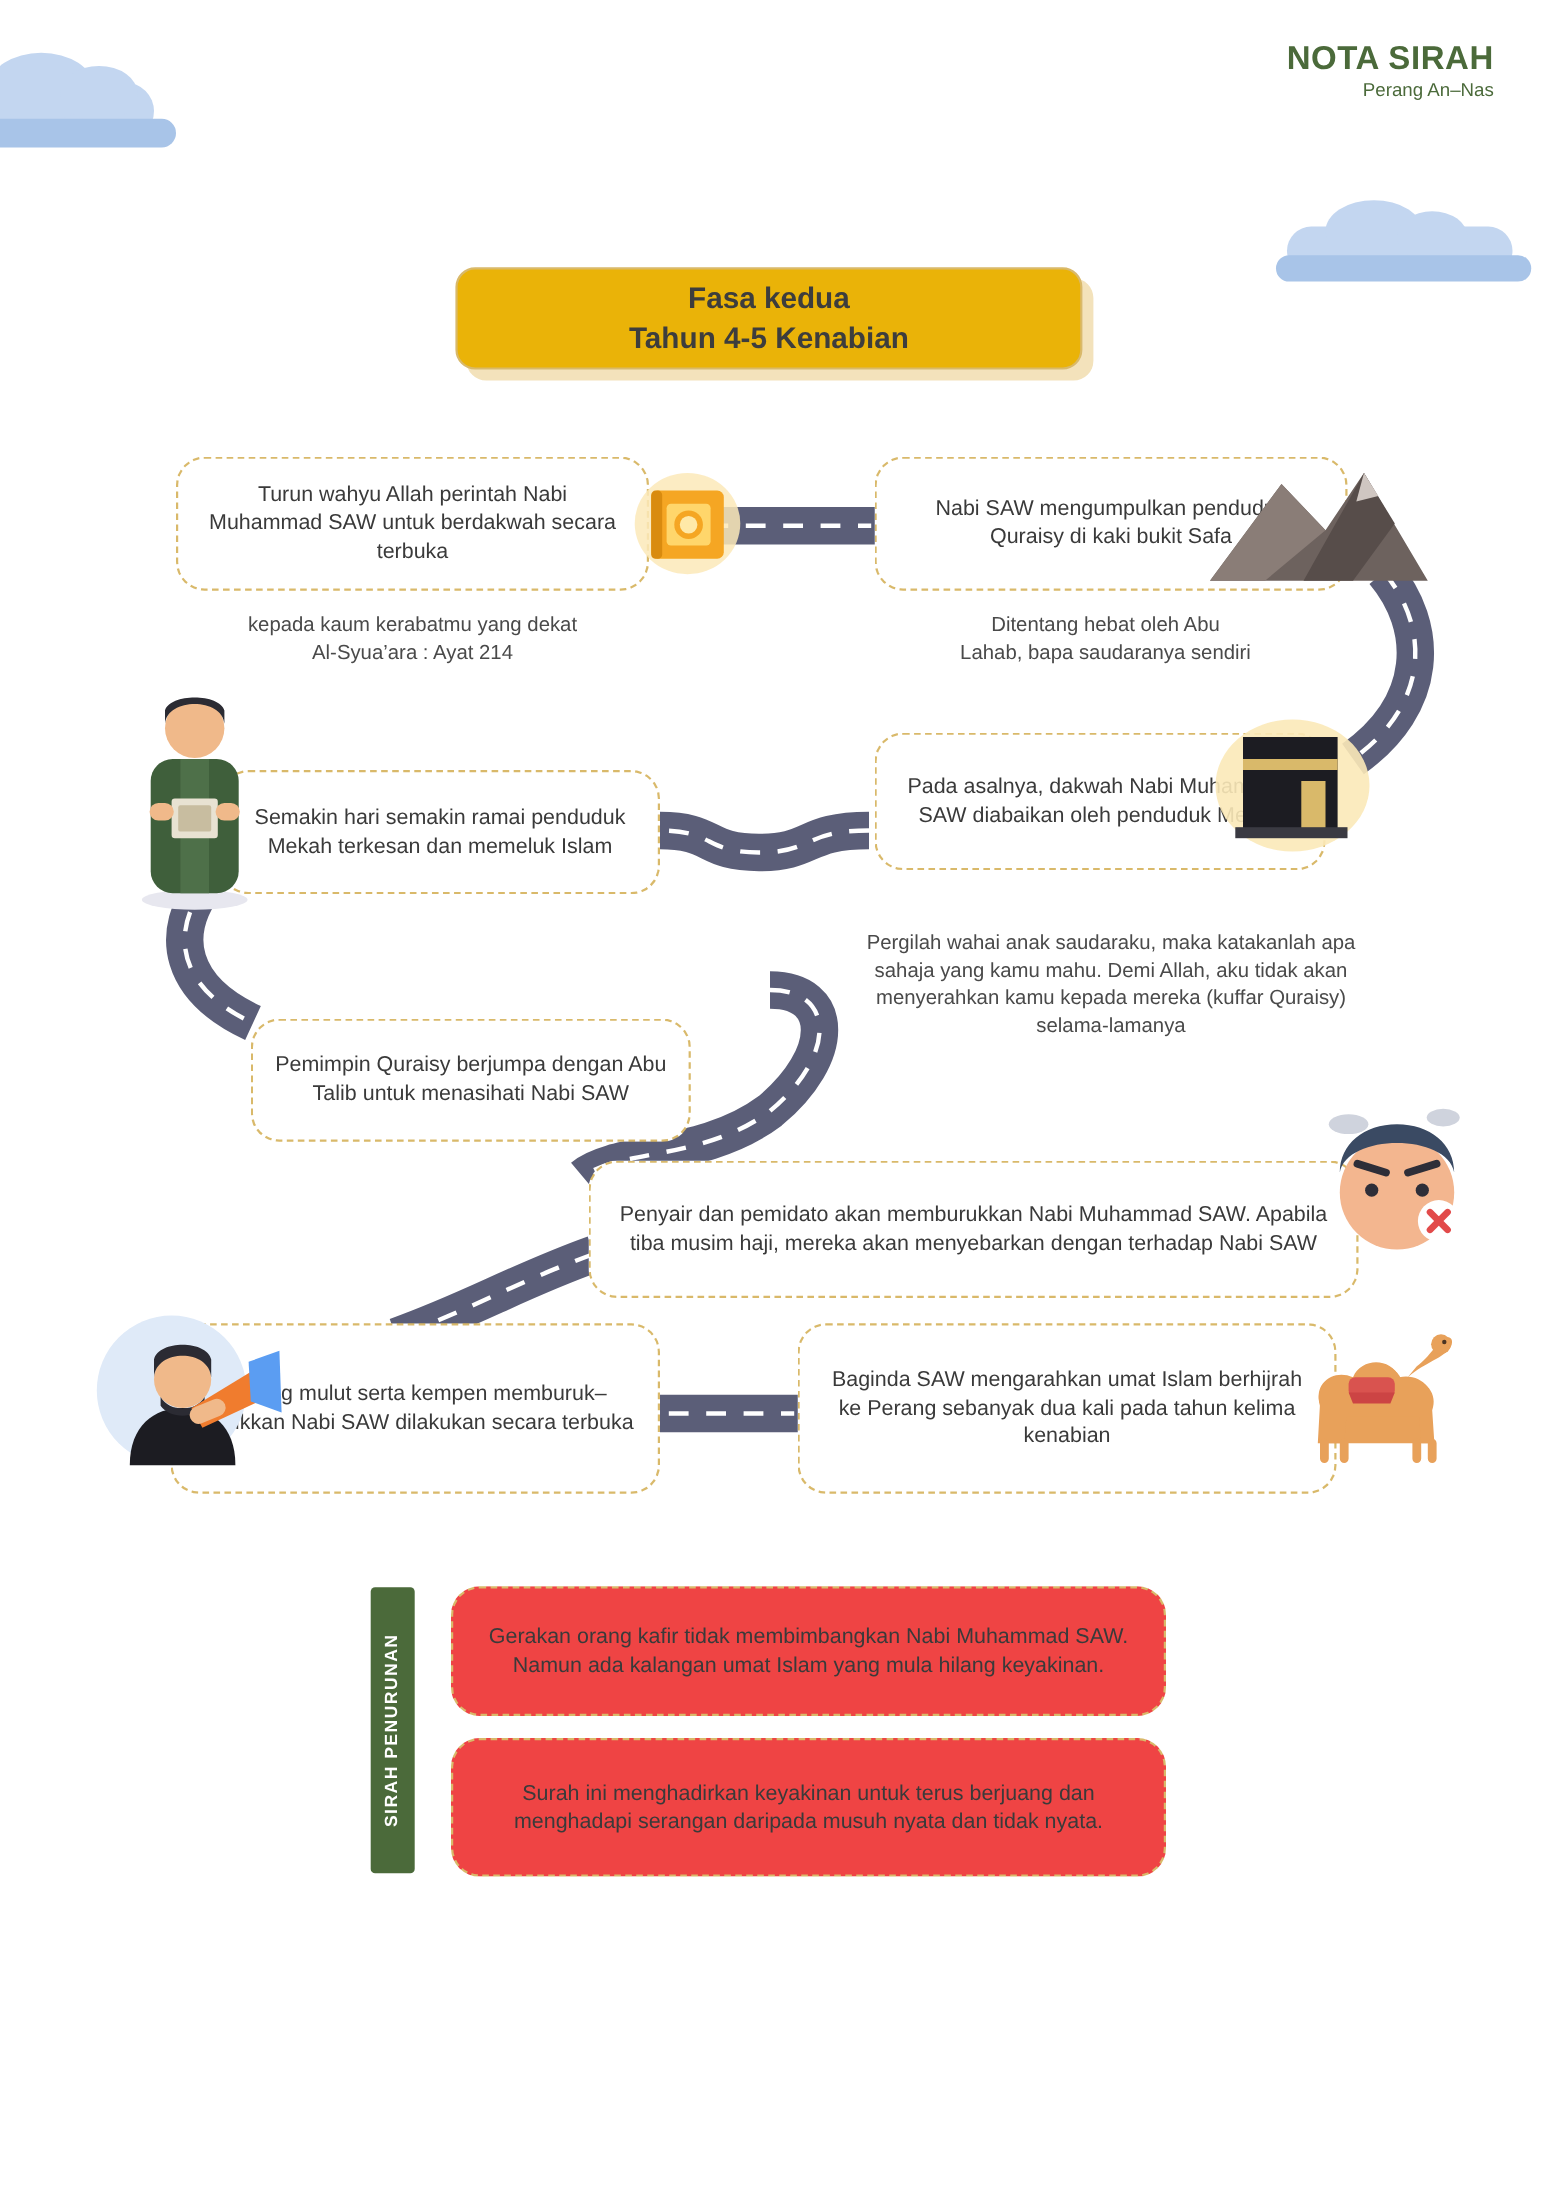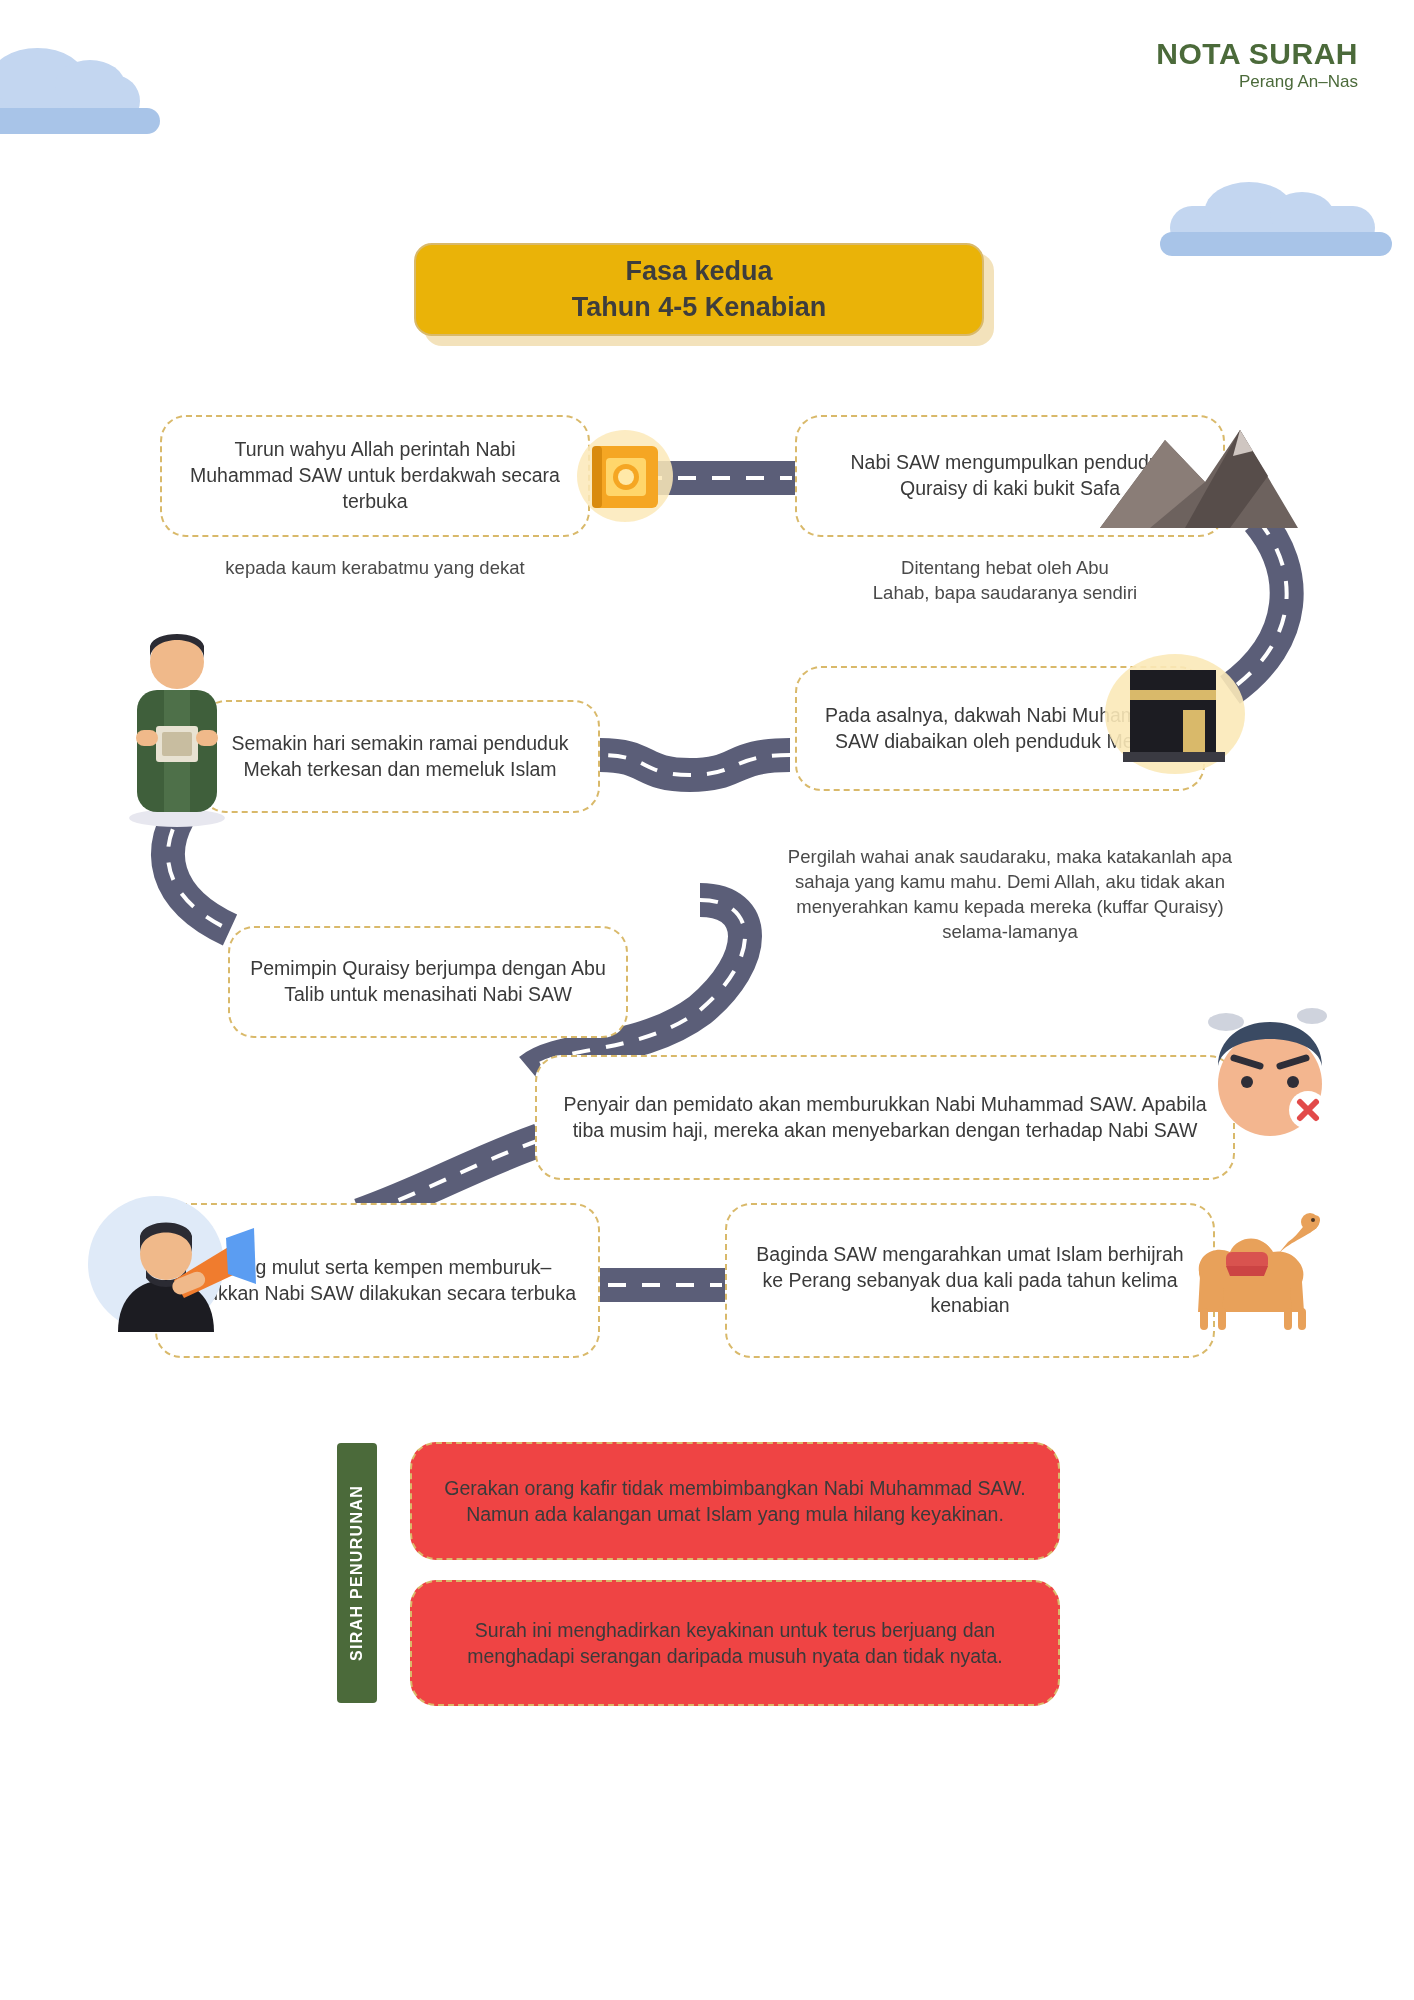--- a/index.html
+++ b/index.html
@@ -77,21 +77,21 @@
   <div class="blob dark" style="left:-10px; top:78px; width:210px; height:26px; border-radius:13px;"></div>
 </div>
 <div class="cloud" style="left:1160px; top:170px; width:240px; height:90px;">
   <div class="blob" style="left:10px; top:36px; width:205px; height:44px; border-radius:22px;"></div>
   <div class="blob" style="left:45px; top:12px; width:88px; height:56px;"></div>
   <div class="blob" style="left:110px; top:22px; width:64px; height:46px;"></div>
   <div class="blob dark" style="left:0px; top:62px; width:232px; height:24px; border-radius:12px;"></div>
 </div>
 
 <div class="header">
-  <div class="title">NOTA SURAH</div>
+  <div class="title">NOTA SIRAH</div>
   <div class="subtitle">Perang An–Nas</div>
 </div>
 
 <svg class="roadsvg">
 
   <line x1="600" y1="478" x2="800" y2="478" stroke="#5b5e78" stroke-width="34"></line>
   <line x1="610" y1="478" x2="792" y2="478" stroke="#ffffff" stroke-width="4" stroke-dasharray="18 16"></line>
 
   <path d="M1258 520 C 1300 570, 1300 640, 1230 690" fill="none" stroke="#5b5e78" stroke-width="34"></path>
   <path d="M1258 520 C 1300 570, 1300 640, 1230 690" fill="none" stroke="#ffffff" stroke-width="4" stroke-dasharray="18 16"></path>
@@ -194,20 +194,21 @@
 <div class="node" style="left:160px; top:415px; width:430px; height:122px;">
   <span>Turun wahyu Allah perintah Nabi Muhammad SAW untuk berdakwah secara terbuka</span>
 </div>
 
 <div class="node" style="left:795px; top:415px; width:430px; height:122px;">
   <span>Nabi SAW mengumpulkan penduduk Quraisy di kaki bukit Safa</span>
 </div>
 
 <div class="plain" style="left:140px; top:556px; width:470px;">
   <div>kepada kaum kerabatmu yang dekat</div>
+  <div>Al-Syua’ara : Ayat 214</div>
 </div>
 
 <div class="plain" style="left:780px; top:556px; width:450px;">
   <div>Ditentang hebat oleh Abu</div>
   <div>Lahab, bapa saudaranya sendiri</div>
 </div>
 
 <div class="node" style="left:795px; top:666px; width:410px; height:125px;">
   <span>Pada asalnya, dakwah Nabi Muhammad SAW diabaikan oleh penduduk Mekah</span>
 </div>

